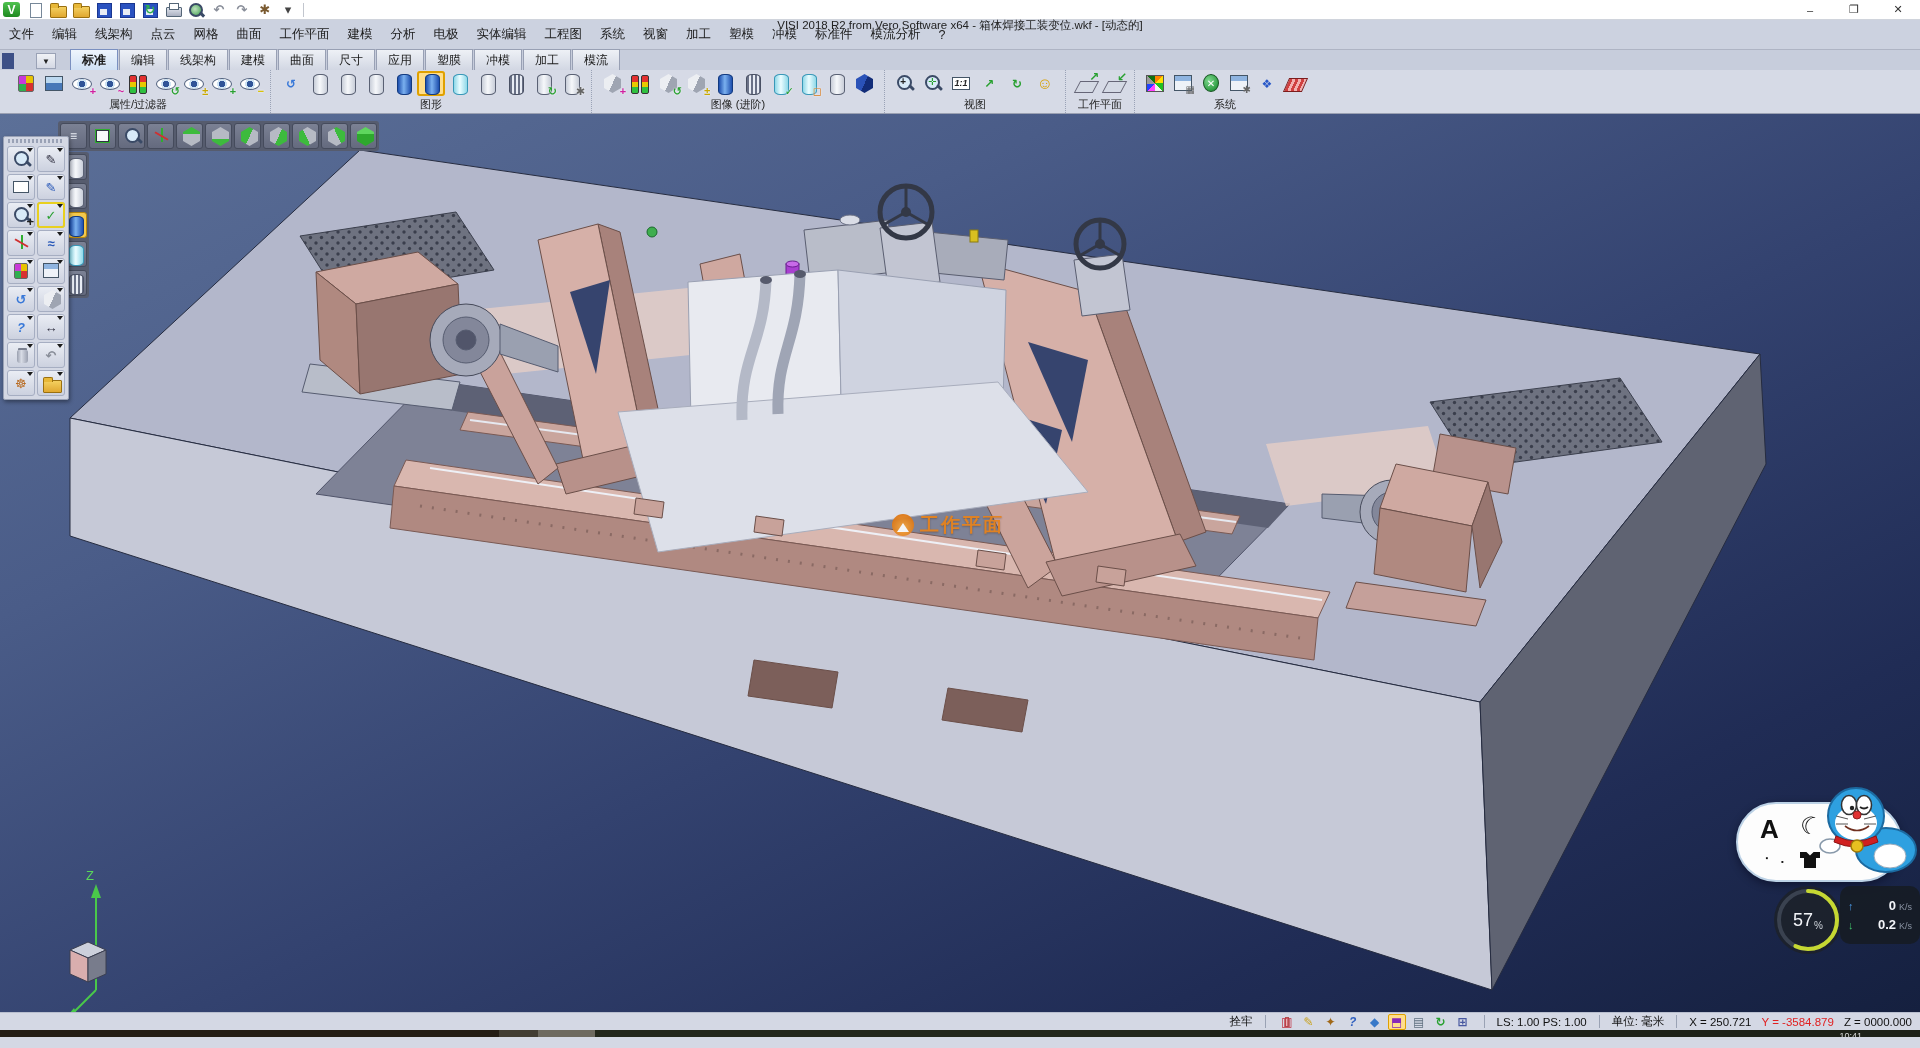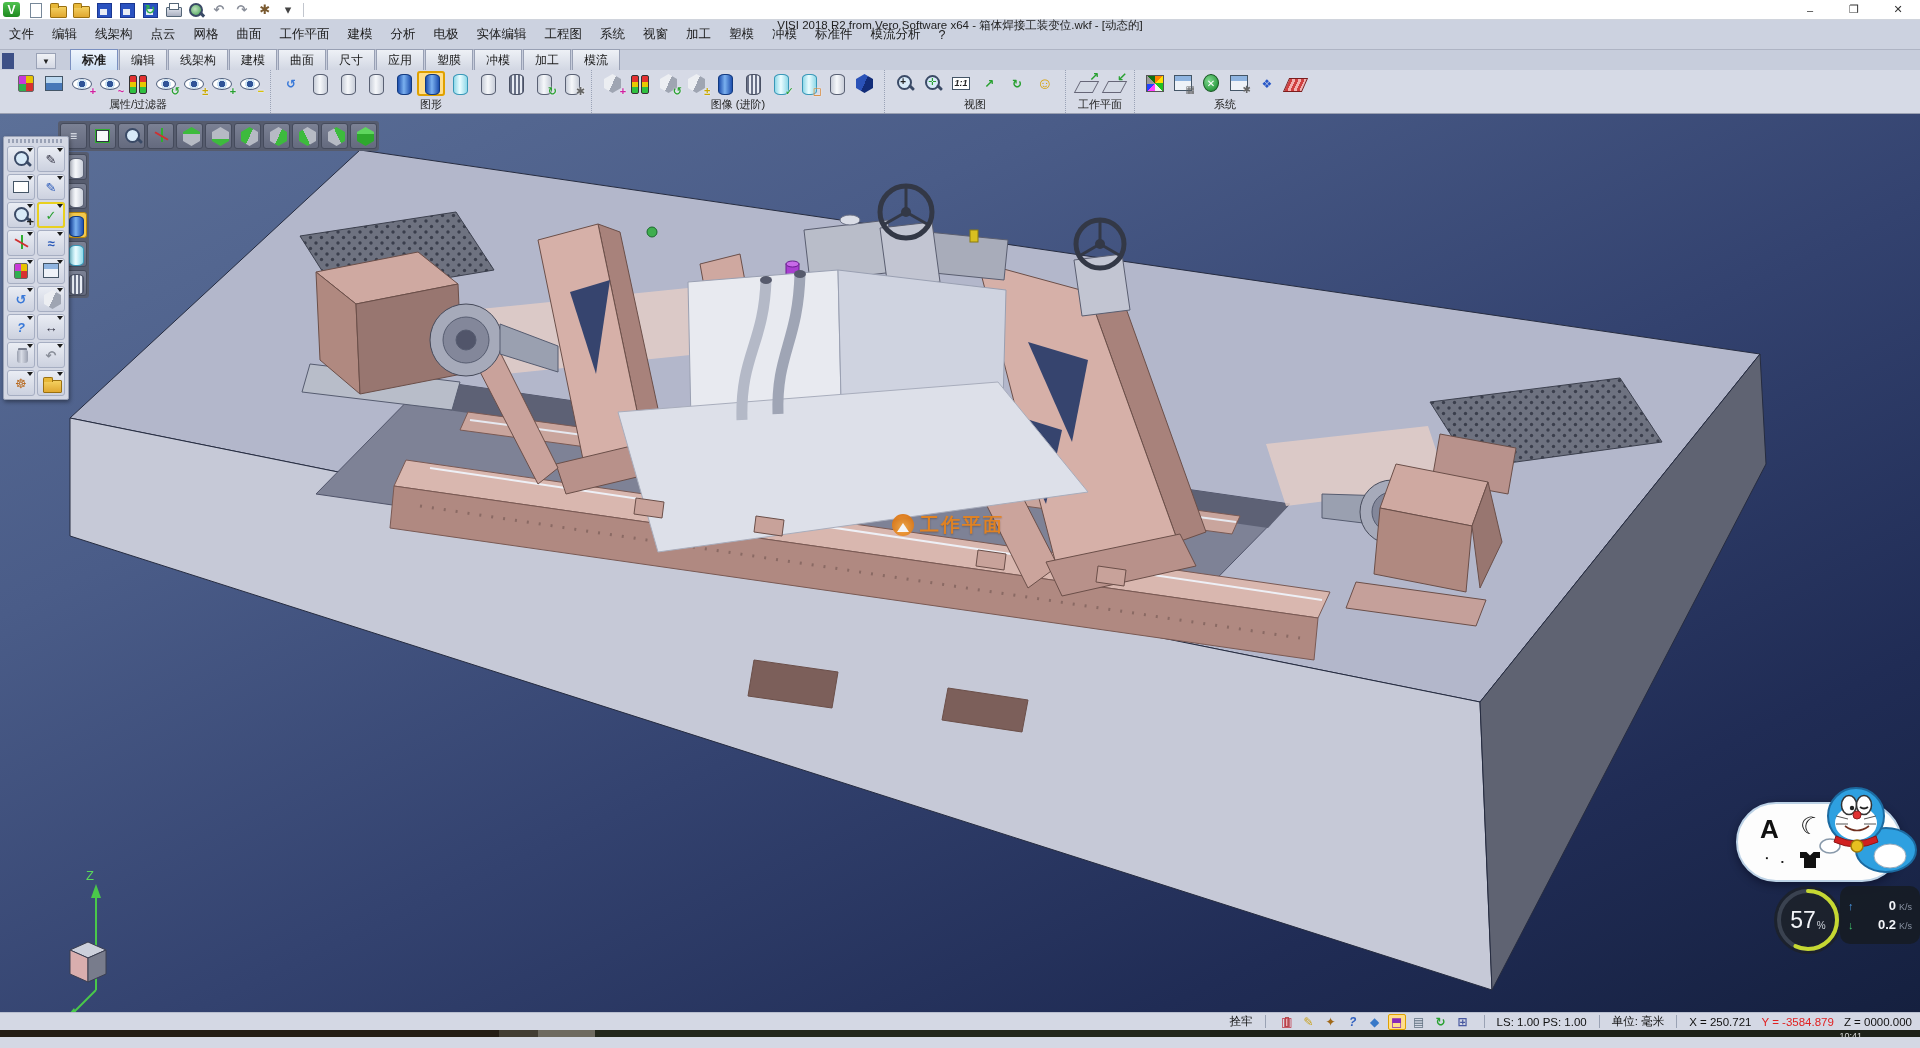--- a/index.html
+++ b/index.html
@@ -152,21 +152,21 @@
     box-shadow:0 3px 8px rgba(0,0,20,.45);}
   .ec-a{position:absolute;left:22px;top:10px;font-size:26px;font-weight:bold;color:#111;}
   .ec-moon{position:absolute;left:62px;top:8px;font-size:24px;color:#111;transform:rotate(18deg);}
   .ec-dots{position:absolute;left:26px;top:48px;font-size:13px;color:#111;letter-spacing:6px;}
   .ec-shirt{position:absolute;left:62px;top:48px;width:20px;height:16px;background:#111;
     clip-path:polygon(0 0,32% 0,50% 22%,68% 0,100% 0,100% 38%,80% 38%,80% 100%,20% 100%,20% 38%,0 38%);}
   .ec-reddot{position:absolute;right:14px;top:32px;width:13px;height:13px;border-radius:50%;background:#e03030;}
   .dora{position:absolute;left:78px;top:-14px;}
   .gauge{position:absolute;left:34px;top:92px;width:76px;height:76px;}
   .gauge .gv{position:absolute;inset:0;display:flex;align-items:center;justify-content:center;color:#f2f4f8;}
-  .gauge .gv b{font-size:23px;font-weight:normal;}
+  .gauge .gv b{font-size:18px;font-weight:normal;}
   .gauge .gv i{font-style:normal;font-size:10px;margin:10px 0 0 1px;color:#cfd4dc;}
   .net{position:absolute;left:104px;top:96px;width:80px;height:58px;background:rgba(22,28,38,.95);border-radius:10px;
     display:flex;flex-direction:column;justify-content:center;gap:4px;padding:4px 8px;}
   .net-row{display:flex;align-items:baseline;justify-content:flex-end;gap:3px;font-size:11px;}
   .net-row .arr{font-size:11px;font-weight:bold;margin-right:auto;}
   .arr.up{color:#4a9ae8;}.arr.down{color:#3ec46a;}
   .net-row b{color:#f2f4f8;font-size:13px;}
   .net-row i{font-style:normal;color:#8a93a3;font-size:9px;}
 
   

